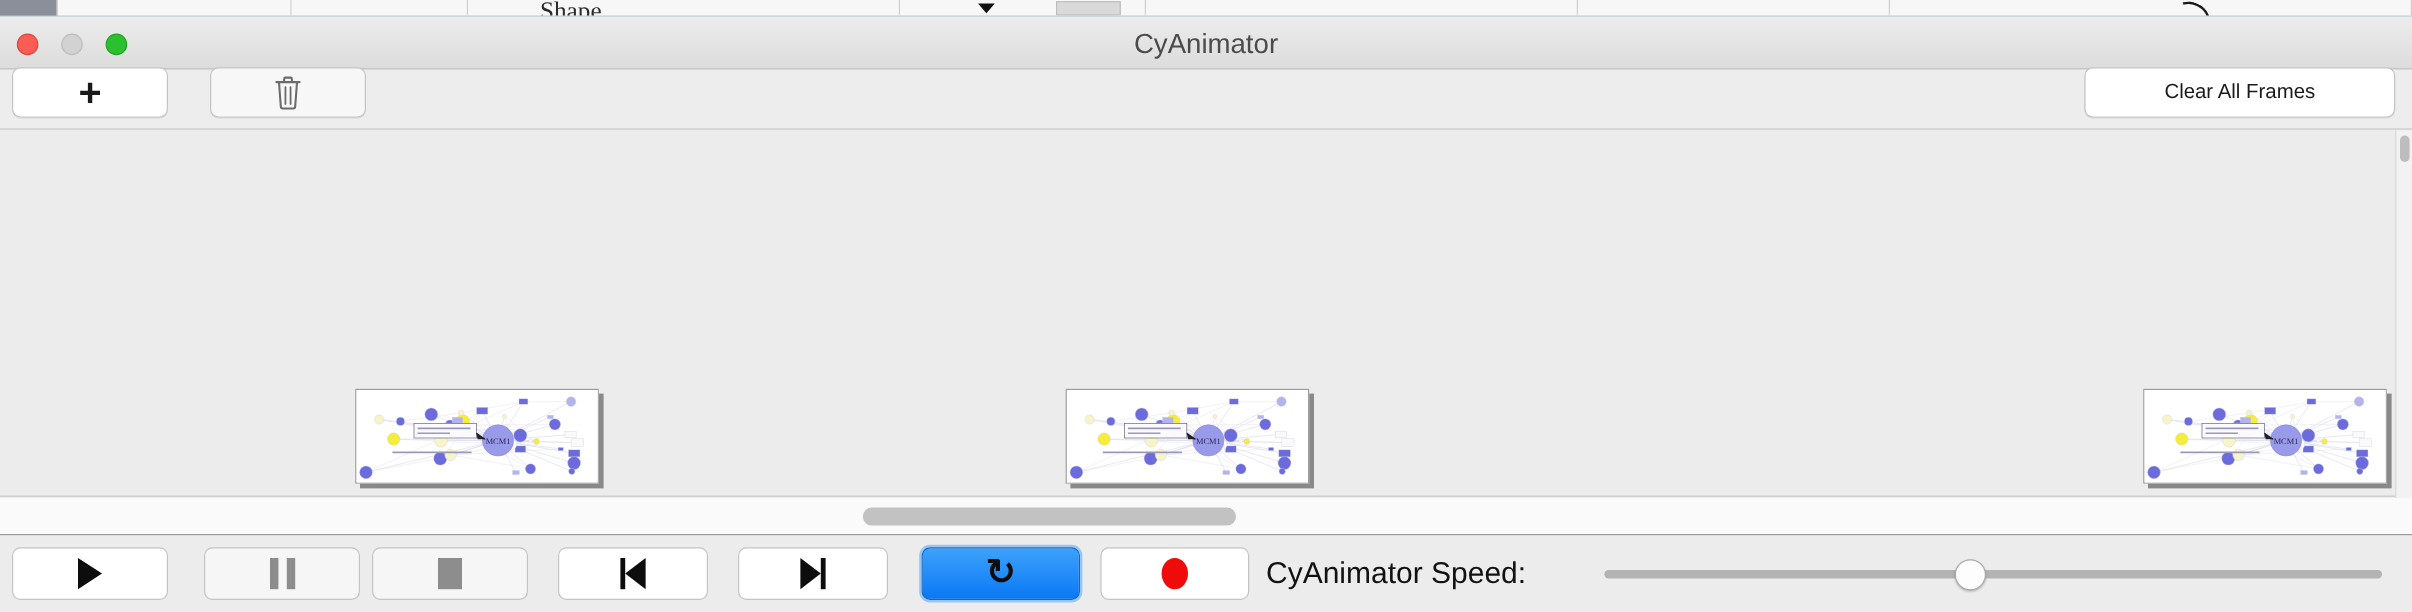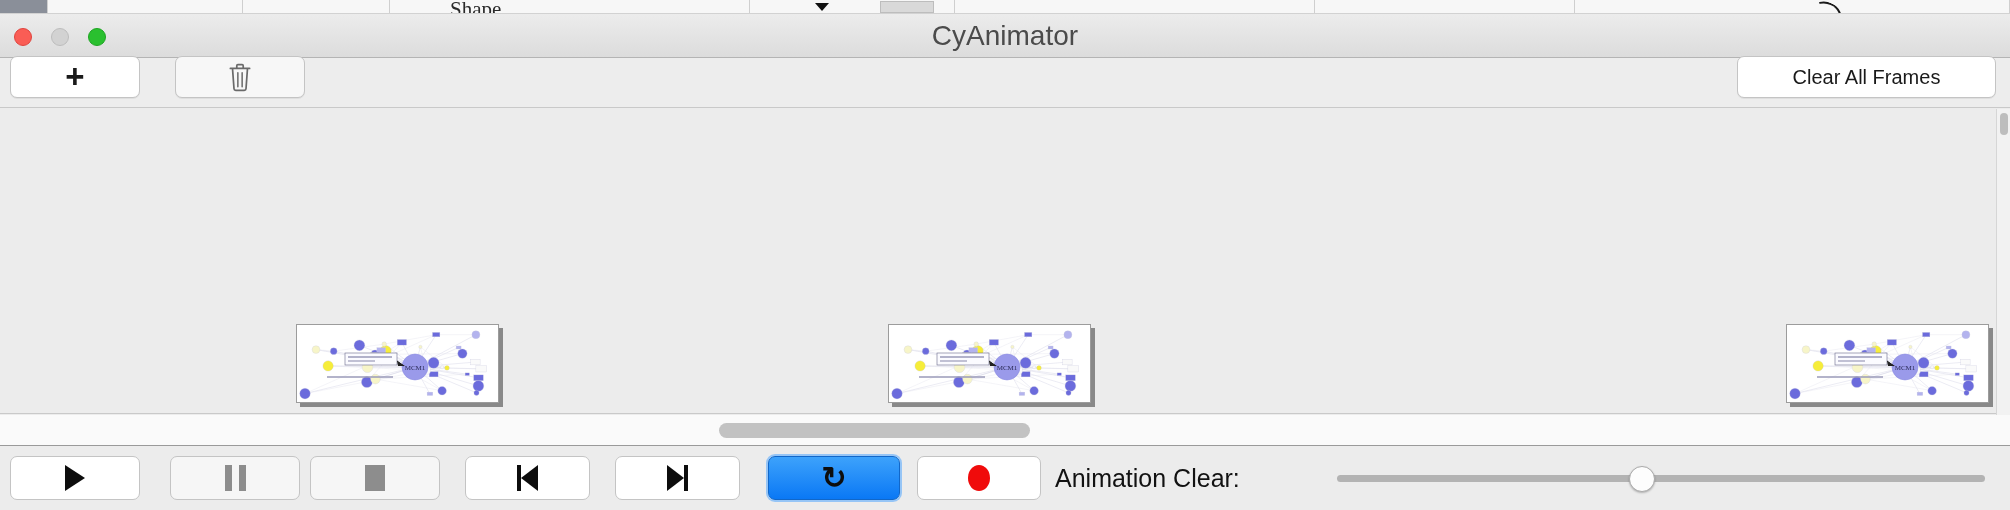--- a/index.html
+++ b/index.html
@@ -45,21 +45,21 @@
     background: linear-gradient(to bottom, #ececec 0%, #dcdcdc 100%);
     border-bottom: 1px solid #b4b4b4;
   }
   .traffic { position: absolute; top: 14px; width: 18px; height: 18px; border-radius: 50%; }
   .tl-close { left: 14px; background: #fa5d55; border: 1px solid #e0443e; }
   .tl-min   { left: 51px; background: #d2d2d2; border: 1px solid #bdbdbd; }
   .tl-max   { left: 88px; background: #2ac02f; border: 1px solid #1da522; }
   .win-title {
     position: absolute; left: 0; top: 0; width: 2010px; height: 44px;
     line-height: 44px; text-align: center;
-    font-size: 28px; color: #4b4b4b;
+    font-size: 23px; color: #4b4b4b;
   }
 
   
   .toolbar {
     position: absolute; left: 0; top: 58px; width: 2010px; height: 50px;
     background: #ededed;
     border-bottom: 1px solid #c9c9c9;
   }
   .btn {
     position: absolute;
@@ -68,21 +68,21 @@
     border-radius: 7px;
     box-shadow: 0 1px 0 rgba(0,0,0,0.06);
     display: flex; align-items: center; justify-content: center;
     cursor: pointer;
     font-size: 24px; color: #1a1a1a;
     user-select: none;
   }
   .btn.flat { background: #f7f7f7; }
   #btn-add   { left: 10px;  top: 56px; width: 130px; height: 42px; }
   #btn-del   { left: 175px; top: 56px; width: 130px; height: 42px; }
-  #btn-clear { left: 1737px; top: 56px; width: 259px; height: 42px; font-size: 20px; }
+  #btn-clear { left: 1737px; top: 56px; width: 259px; height: 42px; font-size: 17px; }
 
   .plus-icon { font-size: 33px; font-weight: bold; line-height: 0.8; }
   .trash-svg { width: 26px; height: 30px; }
 
   
   .timeline {
     position: absolute; left: 0; top: 109px; width: 2010px; height: 305px;
     background: #ececec;
     border-bottom: 1px solid #c9c9c9;
     overflow: hidden;
@@ -558,18 +558,18 @@
           </span>
         </div>
         <div class="cbtn accent" style="left: 768px; width: 132px;">
           <span class="g-loop">↻</span>
         </div>
         <div class="cbtn" style="left: 917px; width: 124px;">
           <span class="g-rec"></span>
         </div>
       </div>
 
-    <div class="speed-label">Animation Clear:</div>
+    <div class="speed-label">CyAnimator Speed:</div>
     <div class="slider-track"></div>
     <div class="slider-thumb" id="sthumb" style="left: 1628.56px;"></div>
   </div>
 
 </div>
 
 </body></html>

